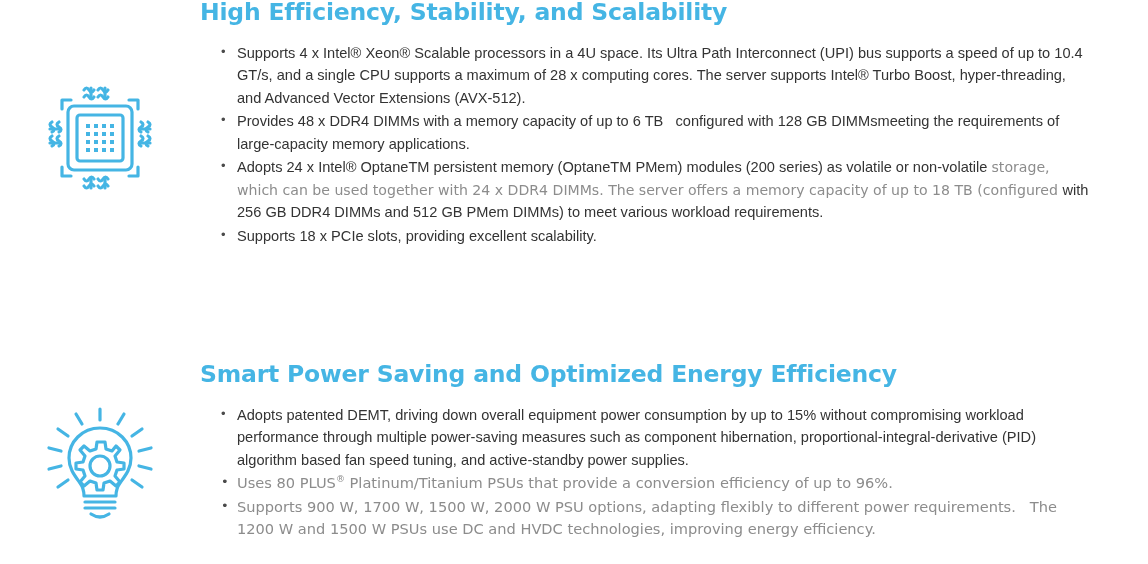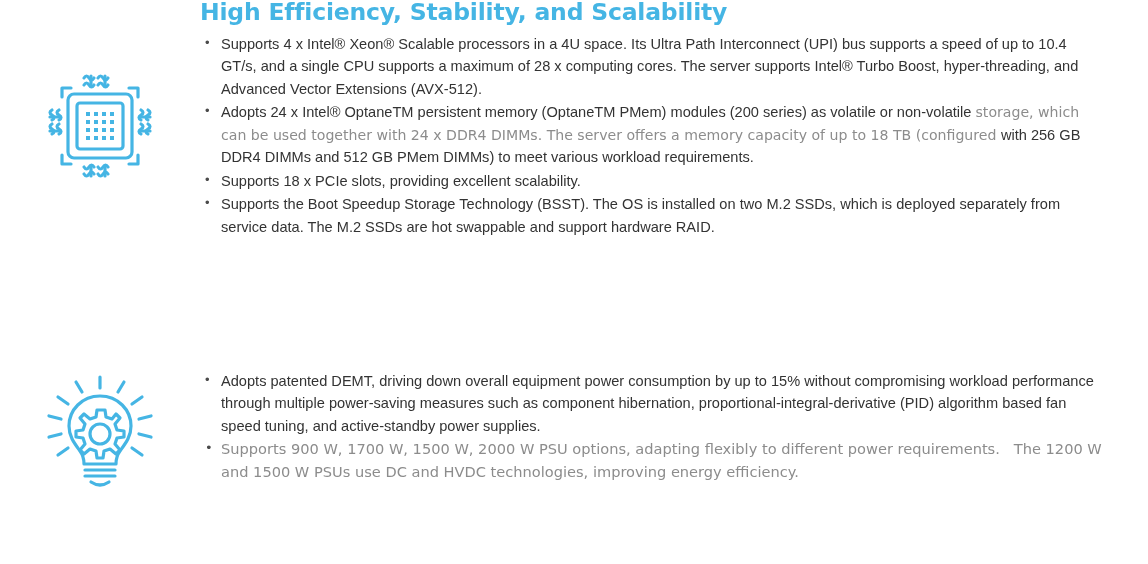--- a/index.html
+++ b/index.html
@@ -44,21 +44,21 @@
     font-weight: bold;
     letter-spacing: -0.2px;
     line-height: 1.1;
     margin: 0 0 7px 0;
     font-family: "DejaVu Sans", sans-serif;
   }
   #section-power .section-heading { margin-bottom: 6px; }
 
   ul.bullets {
     list-style: none;
-    margin: 0;
+    margin: 16px;
     padding: 0;
   }
   ul.bullets > li {
     position: relative;
     padding-left: 21px;
     margin: 0 0 1px 0;
     font-size: 14.6px;
     line-height: 22.5px;
     text-align: left;
   }
@@ -143,23 +143,23 @@
             <rect x="58" y="66" width="4" height="4"></rect>
               <rect x="66" y="66" width="4" height="4"></rect>
           </g>
         </svg>
       </div>
     </div>
     <div class="body-col">
       <h2 class="section-heading">High Efficiency, Stability, and Scalability</h2>
       <ul class="bullets">
           <li><span>Supports 4 x Intel® Xeon® Scalable processors in a 4U space. Its Ultra Path Interconnect (UPI) bus supports a speed of up to 10.4 GT/s, and a single CPU supports a maximum of 28 x computing cores. The server supports Intel® Turbo Boost, hyper-threading, and Advanced Vector Extensions (AVX-512).</span></li>
+          <li><span>Provides 48 x DDR4 DIMMs with a memory capacity of up to 6 TB</span><span class="gap">   </span><span>configured with 128 GB DIMMsmeeting the requirements of large-capacity memory applications.</span></li>
           <li><span>Adopts 24 x Intel® OptaneTM persistent memory (OptaneTM PMem) modules (200 series) as volatile or non-volatile </span><span class="light">storage, which can be used together with 24 x DDR4 DIMMs. The server offers a memory capacity of up to 18 TB (configured </span><span>with 256 GB DDR4 DIMMs and 512 GB PMem DIMMs) to meet various workload requirements.</span></li>
           <li><span>Supports 18 x PCIe slots, providing excellent scalability.</span></li>
-          <li><span>Supports the Boot Speedup Storage Technology (BSST). The OS is installed on two M.2 SSDs, which is deployed separately from service data. The M.2 SSDs are hot swappable and support hardware RAID.</span></li>
         </ul>
     </div>
   </div>
 
   <div class="section" id="section-power">
     <div class="icon-col">
       <div class="icon-wrap">
         <svg viewBox="0 0 112 118" width="112" height="118" aria-hidden="true">
           <g fill="none" stroke="#45b5e4" stroke-width="3.2" stroke-linecap="round" stroke-linejoin="round">
             <path d="M56 22 C38 22 25 36 25 52 C25 63 31 70 36 77 C39 81 40 85 40 90 L72 90 C72 85 73 81 76 77 C81 70 87 63 87 52 C87 36 74 22 56 22 Z"></path>
@@ -177,20 +177,22 @@
             <path d="M95 60 L107 63"></path>
             <path d="M24 74 L14 81"></path>
             <path d="M88 74 L98 81"></path>
             <path d="M56 36 L61 36 L62 43 L68 45 L72 40 L76 44 L71 50 L73 56 L80 57 L80 63 L73 64 L71 70 L76 76 L72 80 L66 75 L60 77 L59 84 L53 84 L52 77 L46 75 L40 80 L36 76 L41 70 L39 64 L32 63 L32 57 L39 56 L41 50 L36 44 L40 40 L46 45 L52 43 L53 36 Z"></path>
             <circle cx="56" cy="60" r="10"></circle>
           </g>
         </svg>
       </div>
     </div>
     <div class="body-col">
+      <h2 class="section-heading">Smart Power Saving and Optimized Energy Efficiency</h2>
       <ul class="bullets">
           <li><span>Adopts patented DEMT, driving down overall equipment power consumption by up to 15% without compromising workload performance through multiple power-saving measures such as component hibernation, proportional-integral-derivative (PID) algorithm based fan speed tuning, and active-standby power supplies.</span></li>
+          <li class="light"><span>Uses 80 PLUS</span><sup>®</sup><span> Platinum/Titanium PSUs that provide a conversion efficiency of up to 96%.</span></li>
           <li class="light"><span>Supports 900 W, 1700 W, 1500 W, 2000 W PSU options, adapting flexibly to different power requirements.</span><span class="gap">   </span><span>The 1200 W and 1500 W PSUs use DC and HVDC technologies, improving energy efficiency.</span></li>
         </ul>
     </div>
   </div>
 
 </div>
 
 </body></html>

